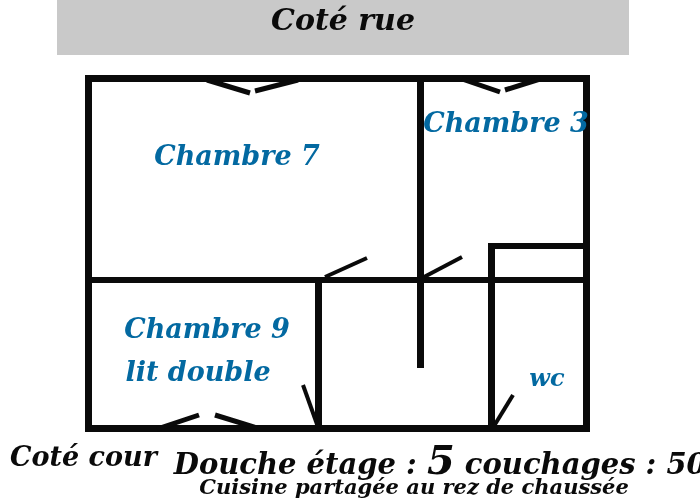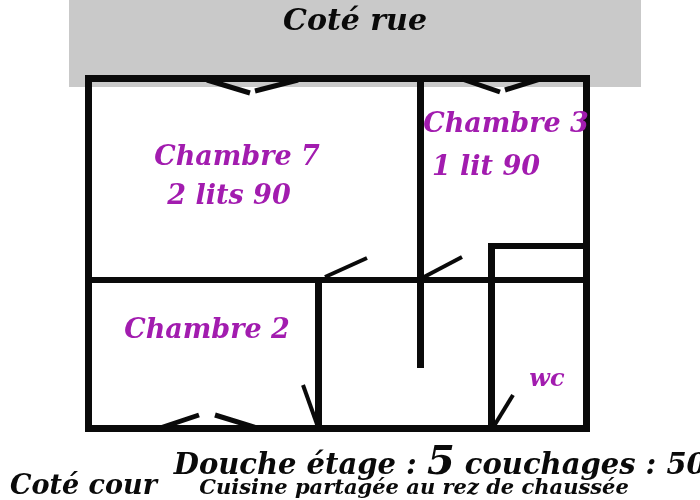--- a/index.html
+++ b/index.html
@@ -2,40 +2,40 @@
 <html><head>
 <meta charset="utf-8">
 <style>
   html,body{margin:0;padding:0;background:#ffffff;}
   .canvas{
     position:relative;width:700px;height:500px;background:#ffffff;
     overflow:hidden;
     font-family:"DejaVu Serif", serif;
   }
   .banner{
-    position:absolute;left:69px;top:0;width:572px;height:87px;
+    position:absolute;left:57px;top:0;width:572px;height:55px;
     background:#c9c9c9;text-align:center;
   }
   .banner .label{
     display:inline-block;margin-top:2px;
     font-size:30px;font-style:italic;font-weight:700;color:#0a0a0a;
   }
   svg.plan{position:absolute;left:0;top:0;width:700px;height:500px;}
   .wall{fill:#0a0a0a;}
   .door{stroke:#0a0a0a;stroke-width:4;}
   .window{stroke:#0a0a0a;stroke-width:5;}
   .lbl{
     position:absolute;transform:translateX(-50%);
-    white-space:nowrap;color:#a21caf;
+    white-space:nowrap;color:#0369a1;
     font-style:italic;font-weight:700;font-size:27px;line-height:1.1;
   }
   .lbl.small{font-size:24px;}
   .caption-cour{
     position:absolute;left:10px;top:441px;white-space:nowrap;
-    font-style:italic;font-weight:700;font-size:27px;color:#0a0a0a;margin-top:28px;
+    font-style:italic;font-weight:700;font-size:27px;color:#0a0a0a;
   }
   .caption-suite{
     position:absolute;left:467px;top:436px;transform:translateX(-50%);
     white-space:nowrap;font-style:italic;font-weight:700;color:#0a0a0a;
     font-size:29px;
   }
   .caption-suite .big{font-size:40px;font-weight:700;}
   .caption-cuisine{
     position:absolute;left:414px;top:474px;transform:translateX(-50%);
     white-space:nowrap;font-style:italic;font-weight:700;
@@ -71,26 +71,25 @@
 
     <line class="window" x1="207" y1="80" x2="250" y2="93"></line>
     <line class="window" x1="255" y1="91" x2="298" y2="80"></line>
     <line class="window" x1="462" y1="79" x2="500" y2="92"></line>
     <line class="window" x1="505" y1="90" x2="540" y2="79"></line>
     <line class="window" x1="157" y1="429" x2="199" y2="415"></line>
     <line class="window" x1="215" y1="415" x2="257" y2="428"></line>
   </svg>
 
   <div class="lbl" style="left:237px;top:141px">Chambre 7</div>
-  <div class="lbl" style="left:229px;top:180px">2 lits 90</div>
 
   <div class="lbl" style="left:506px;top:108px">Chambre 3</div>
-  <div class="lbl" style="left:486px;top:151px">1 lit 90</div>
 
-  <div class="lbl" style="left:207px;top:314px">Chambre 2</div>
+  <div class="lbl" style="left:207px;top:314px">Chambre 9</div>
+  <div class="lbl" style="left:198px;top:357px">lit double</div>
 
   <div class="lbl small" style="left:547px;top:365px">wc</div>
 
   <div class="caption-cour">Coté cour</div>
 
   <div class="caption-suite"><span>Douche étage : </span><span class="big">5</span><span> couchages : </span><span>50 m²</span></div>
 
   <div class="caption-cuisine">Cuisine partagée au rez de chaussée</div>
 
 </div>

